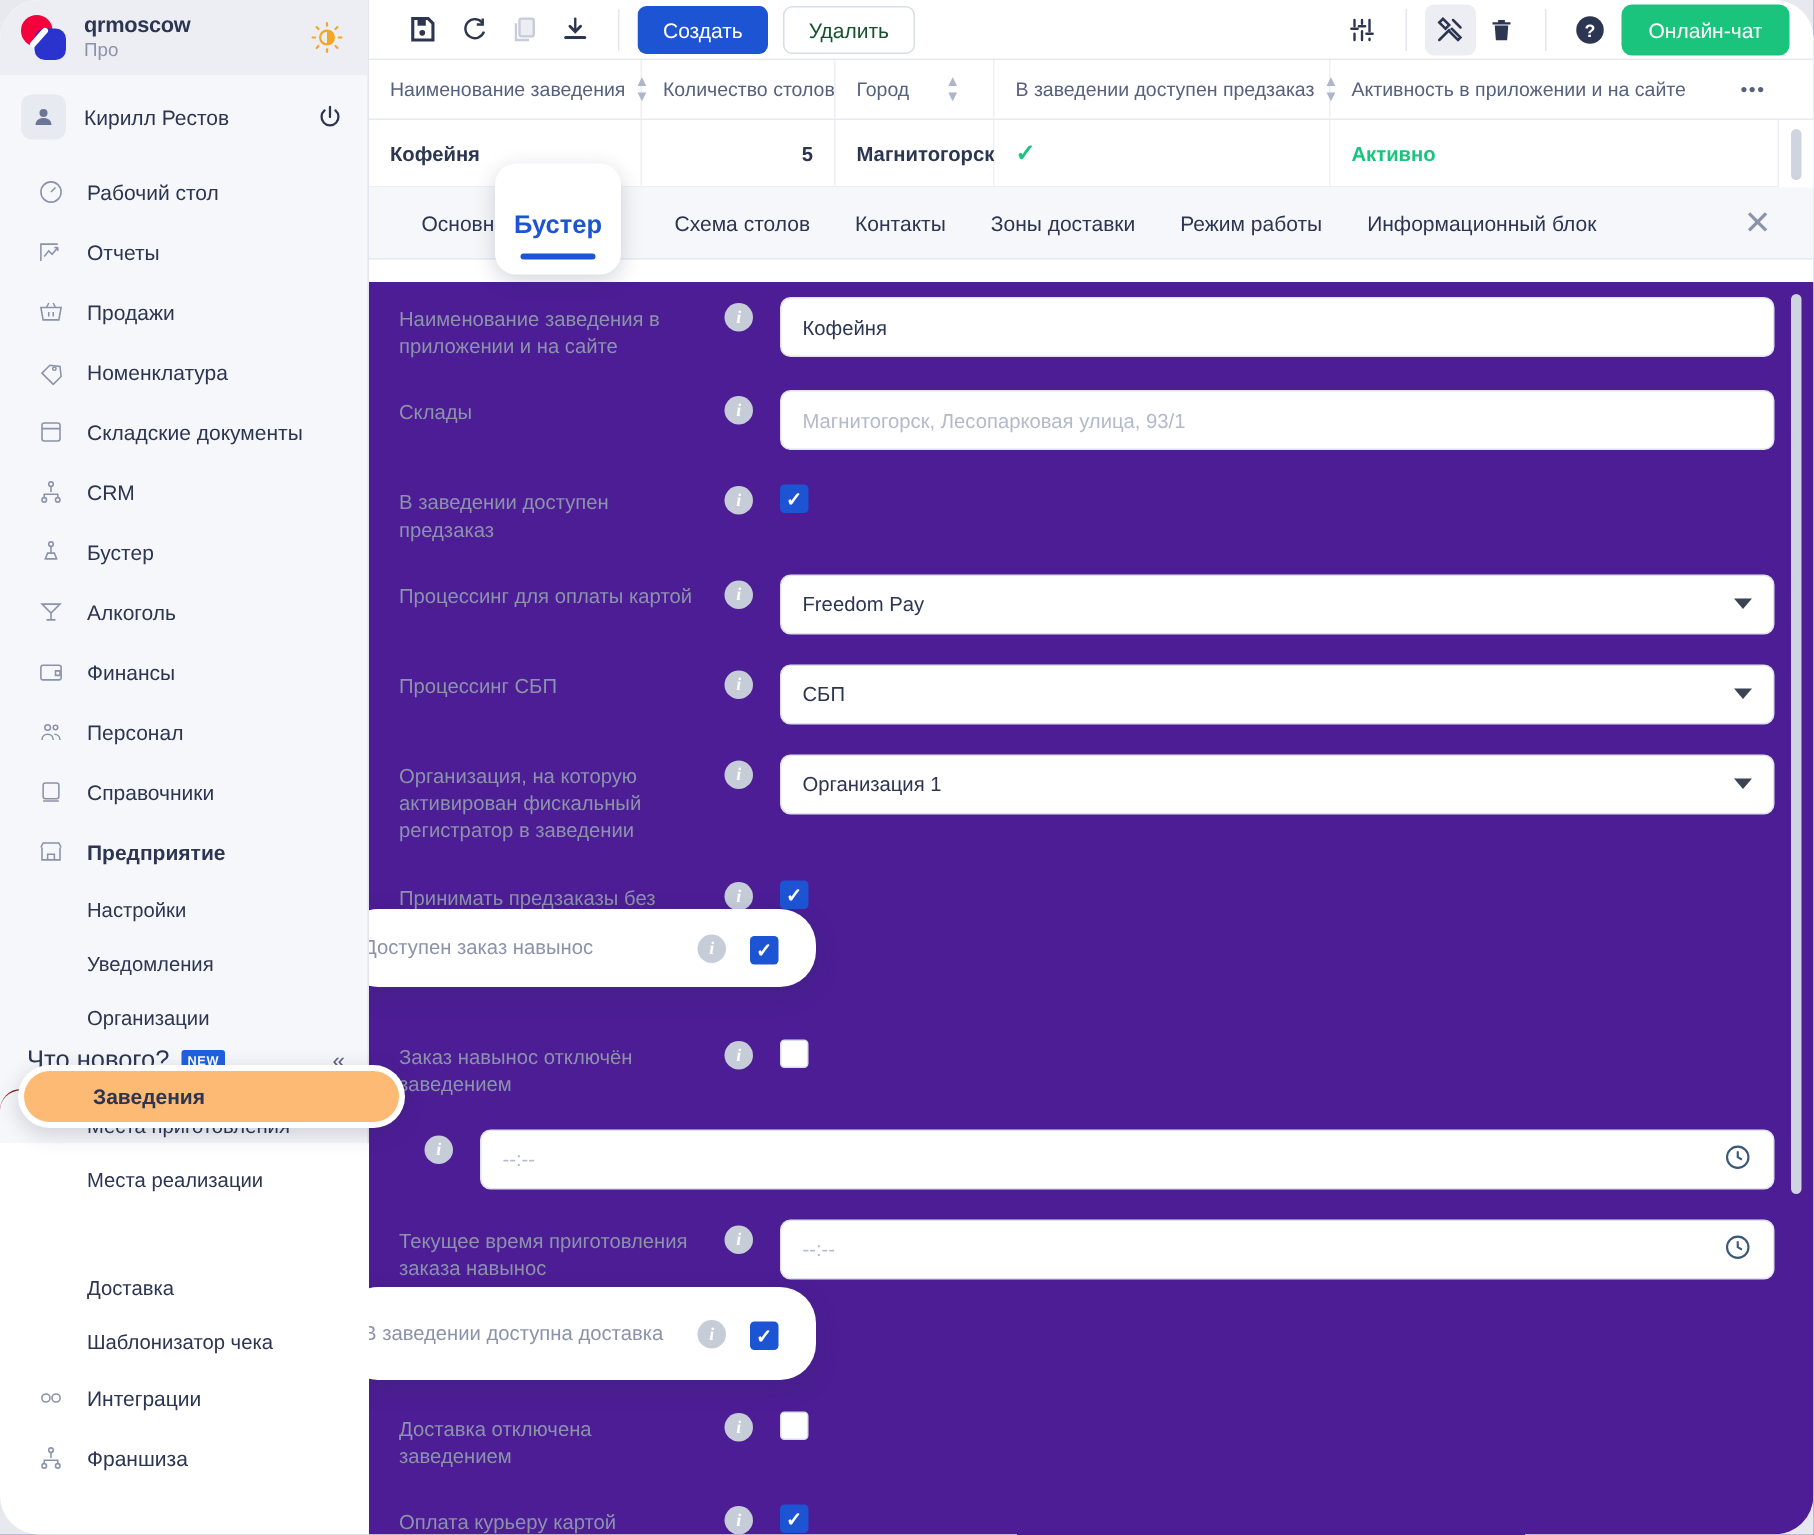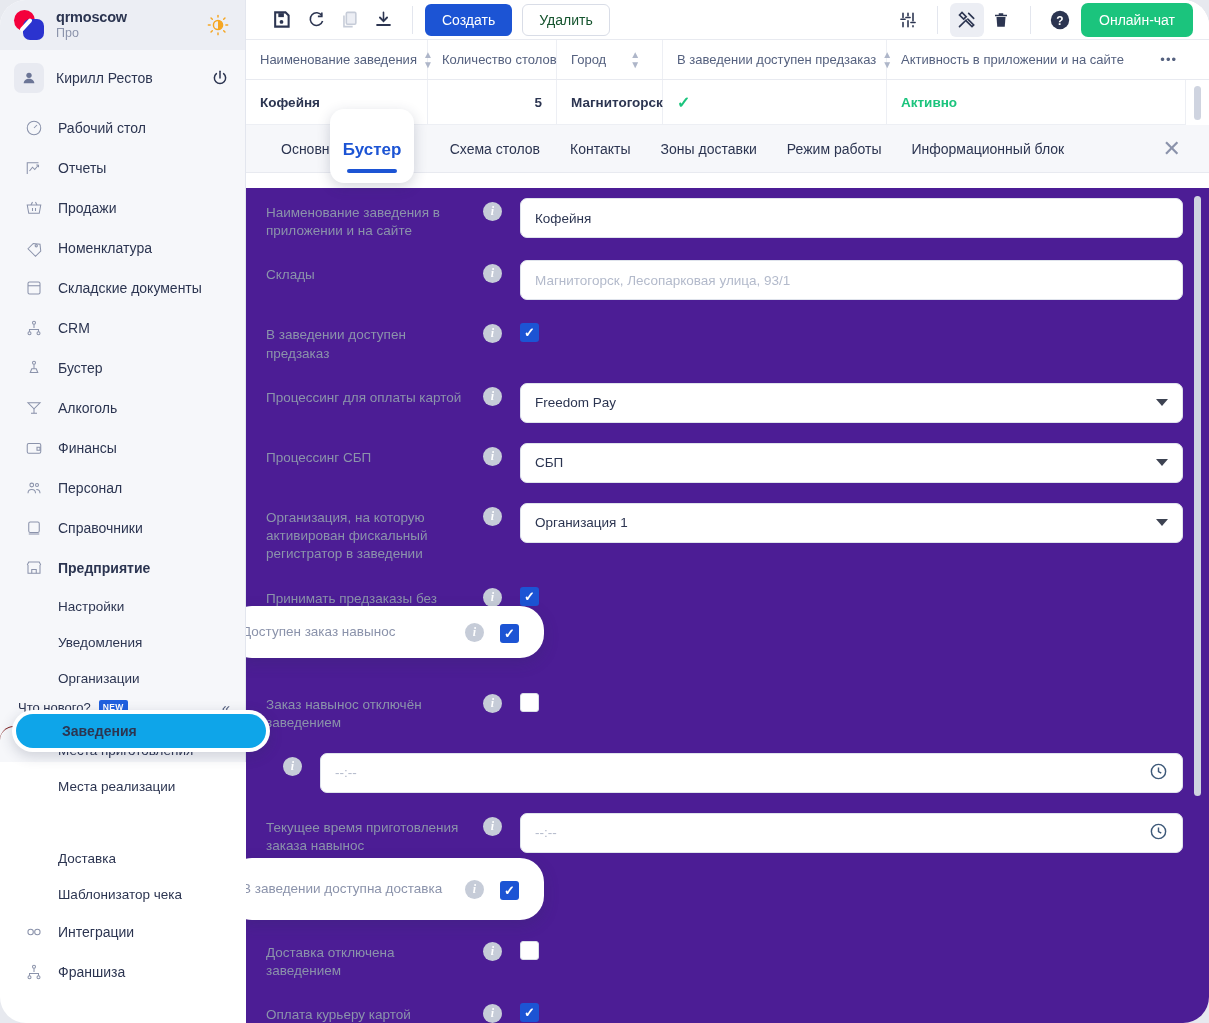--- a/index.html
+++ b/index.html
@@ -63,21 +63,21 @@
     padding: 0 16px 0 58px; cursor: pointer;
   }
   .sub-item .lbl { font-size: 13.5px; color: #2c3551; white-space: nowrap; }
 
   .sb-foot {
     position: absolute; left: 0; bottom: 0; width: 246px;
   }
   .whatsnew {
     height: 38px; display: flex; align-items: center; gap: 8px; padding: 0 16px 0 18px;
   }
-  .whatsnew .lbl { font-size: 13px; color: #2c3551; }
+  .whatsnew .lbl { font-size: 17px; color: #2c3551; }
   .newbadge {
     background: #2060df; color: #fff; font-size: 8.5px; font-weight: bold;
     padding: 2px 4px; border-radius: 2px; letter-spacing: .4px;
   }
   .collapse { margin-left: auto; color: #55617f; font-size: 15px; }
   .sb-link {
     height: 36px; display: flex; align-items: flex-start; padding: 0 18px;
     border-top: 1px solid #7f1d1d;
     border-radius: 14px;
   }
@@ -85,21 +85,21 @@
 
   
   .sb-callout {
     position: absolute; left: 12px; top: 710px; width: 258px; height: 42px;
     background: #fff; border-radius: 21px;
     box-shadow: 0 4px 14px rgba(40,50,80,.20);
     display: flex; align-items: center; padding: 4px;
     z-index: 40;
   }
   .sb-callout .pill {
-    flex: 1; height: 34px; border-radius: 17px; background: #0ea5e9;
+    flex: 1; height: 34px; border-radius: 17px; background: #fdba74;
     display: flex; align-items: center; padding-left: 46px;
   }
   .sb-callout .pill .lbl { font-size: 14px; font-weight: bold; color: #2c3551; }
 
   
   .main { position: absolute; left: 246px; top: 0; right: 0; bottom: 0; background: #fff; }
 
   .toolbar {
     height: 40px; background: #fff; display: flex; align-items: center;
     padding: 0 16px 0 18px; border-bottom: 1px solid #e8eaf0;

